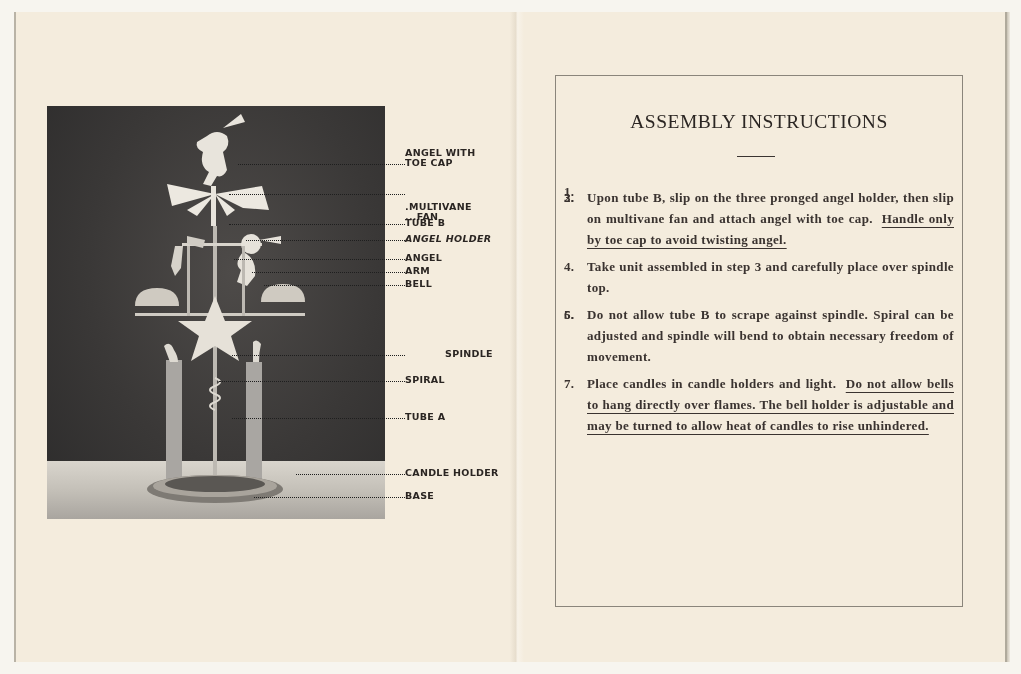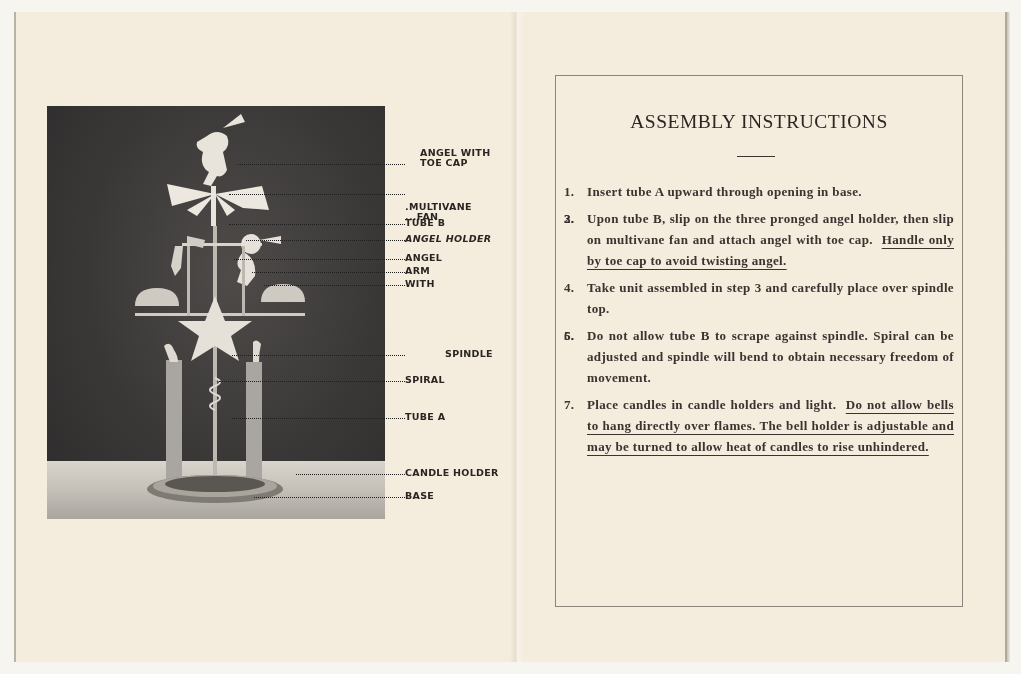--- a/index.html
+++ b/index.html
@@ -128,47 +128,46 @@
   <div class="leader" style="left:232px; top:228px; width:159px;"></div>
   <div class="leader" style="left:220px; top:247px; width:171px;"></div>
   <div class="leader" style="left:238px; top:260px; width:153px;"></div>
   <div class="leader" style="left:250px; top:273px; width:141px;"></div>
   <div class="leader" style="left:218px; top:343px; width:173px;"></div>
   <div class="leader" style="left:205px; top:369px; width:186px;"></div>
   <div class="leader" style="left:218px; top:406px; width:173px;"></div>
   <div class="leader" style="left:282px; top:462px; width:109px;"></div>
   <div class="leader" style="left:240px; top:485px; width:151px;"></div>
 
-  <div class="label" style="top:136px;margin-left:15px;">
+  <div class="label" style="top:136px;">
     <div>ANGEL WITH</div>
     <div>TOE CAP</div>
   </div>
   <div class="label" style="top:166px;margin-top:24px;">
     <div>.MULTIVANE</div>
     <div>...FAN</div>
   </div>
   <div class="label" style="top:206px;">TUBE B</div>
   <div class="label" style="top:222px;font-style:italic;">ANGEL HOLDER</div>
   <div class="label" style="top:241px;">ANGEL</div>
   <div class="label" style="top:254px;">ARM</div>
-  <div class="label" style="top:267px;">WITH</div>
+  <div class="label" style="top:267px;">BELL</div>
   <div class="label" style="top:337px;margin-left:40px;">SPINDLE</div>
   <div class="label" style="top:363px;">SPIRAL</div>
   <div class="label" style="top:400px;">TUBE A</div>
   <div class="label" style="top:456px;">CANDLE HOLDER</div>
   <div class="label" style="top:479px;">BASE</div>
 
   <div class="instr-box">
     <div class="title">ASSEMBLY INSTRUCTIONS</div>
     <div class="title-rule"></div>
 
     <div class="steps">
       <div class="step">
         <span class="num">1.</span>
-        <span>Insert tube A upward through opening in base.</span>
       </div>
       <div class="step">
         <span class="num">2.</span>
       </div>
       <div class="step">
         <span class="num">3.</span>
         <span>Upon tube B, slip on the three pronged angel holder, then slip on multivane fan and attach angel with toe cap.</span>&nbsp;
         <span class="u">Handle only by toe cap to avoid twisting angel.</span>
       </div>
       <div class="step">

